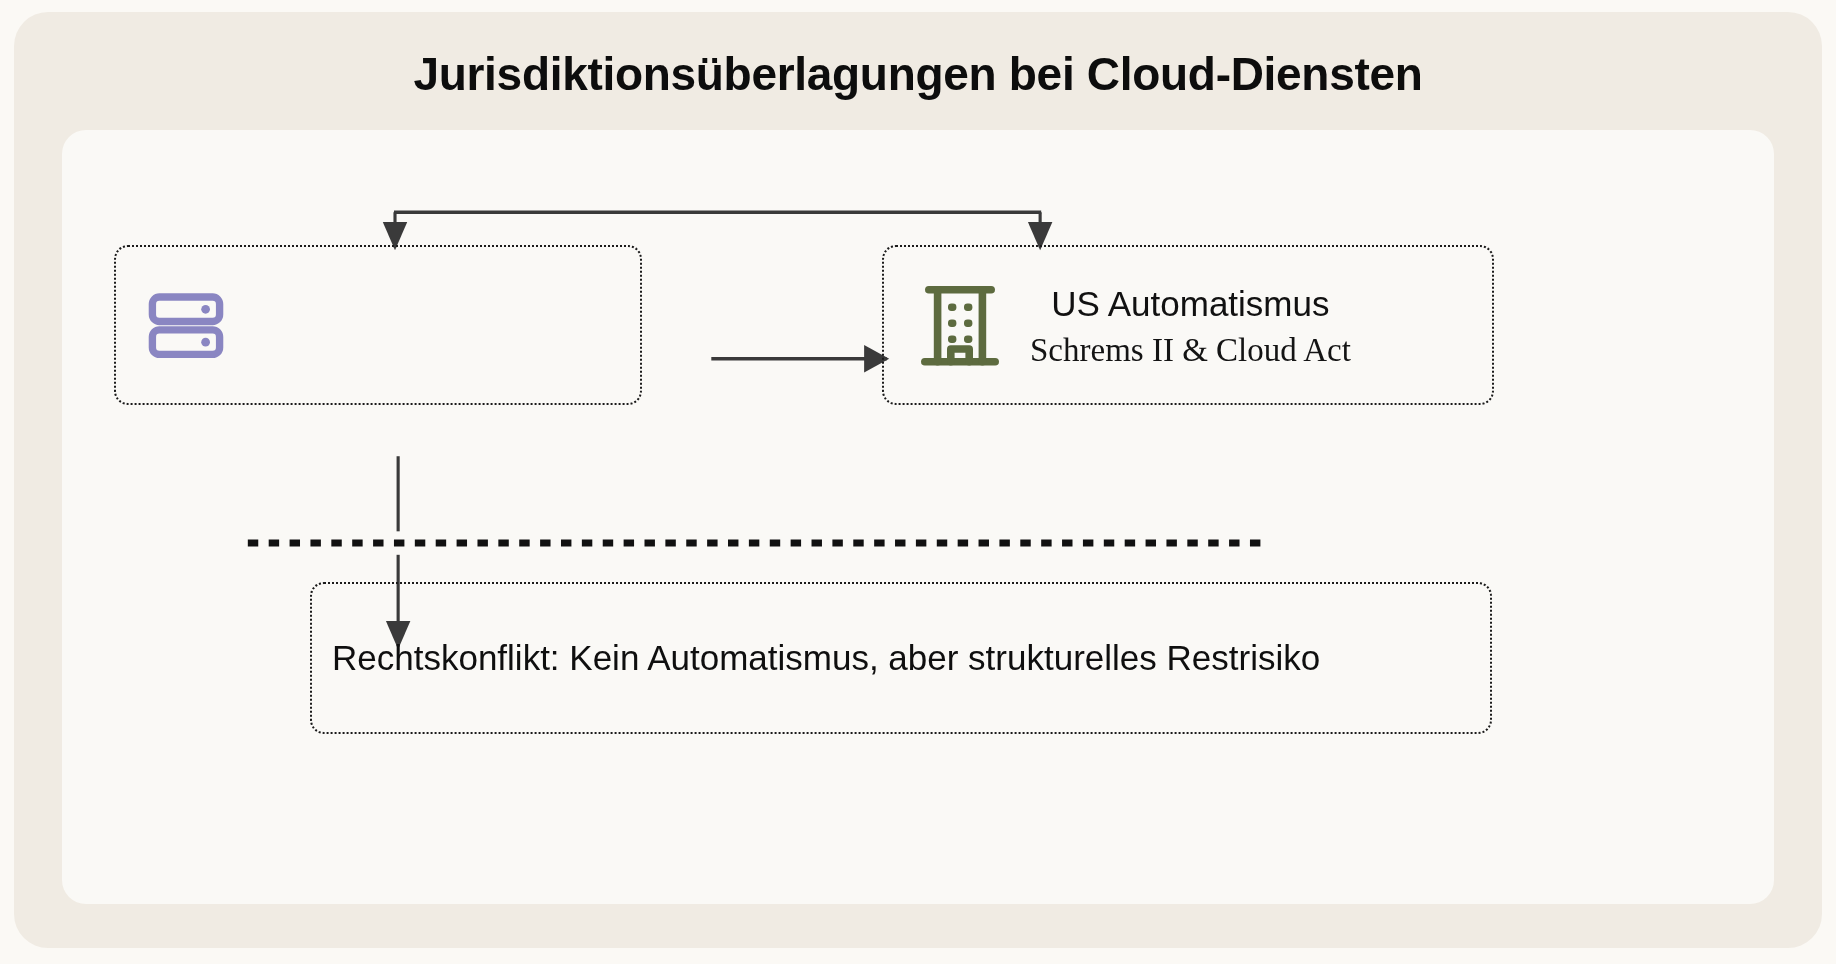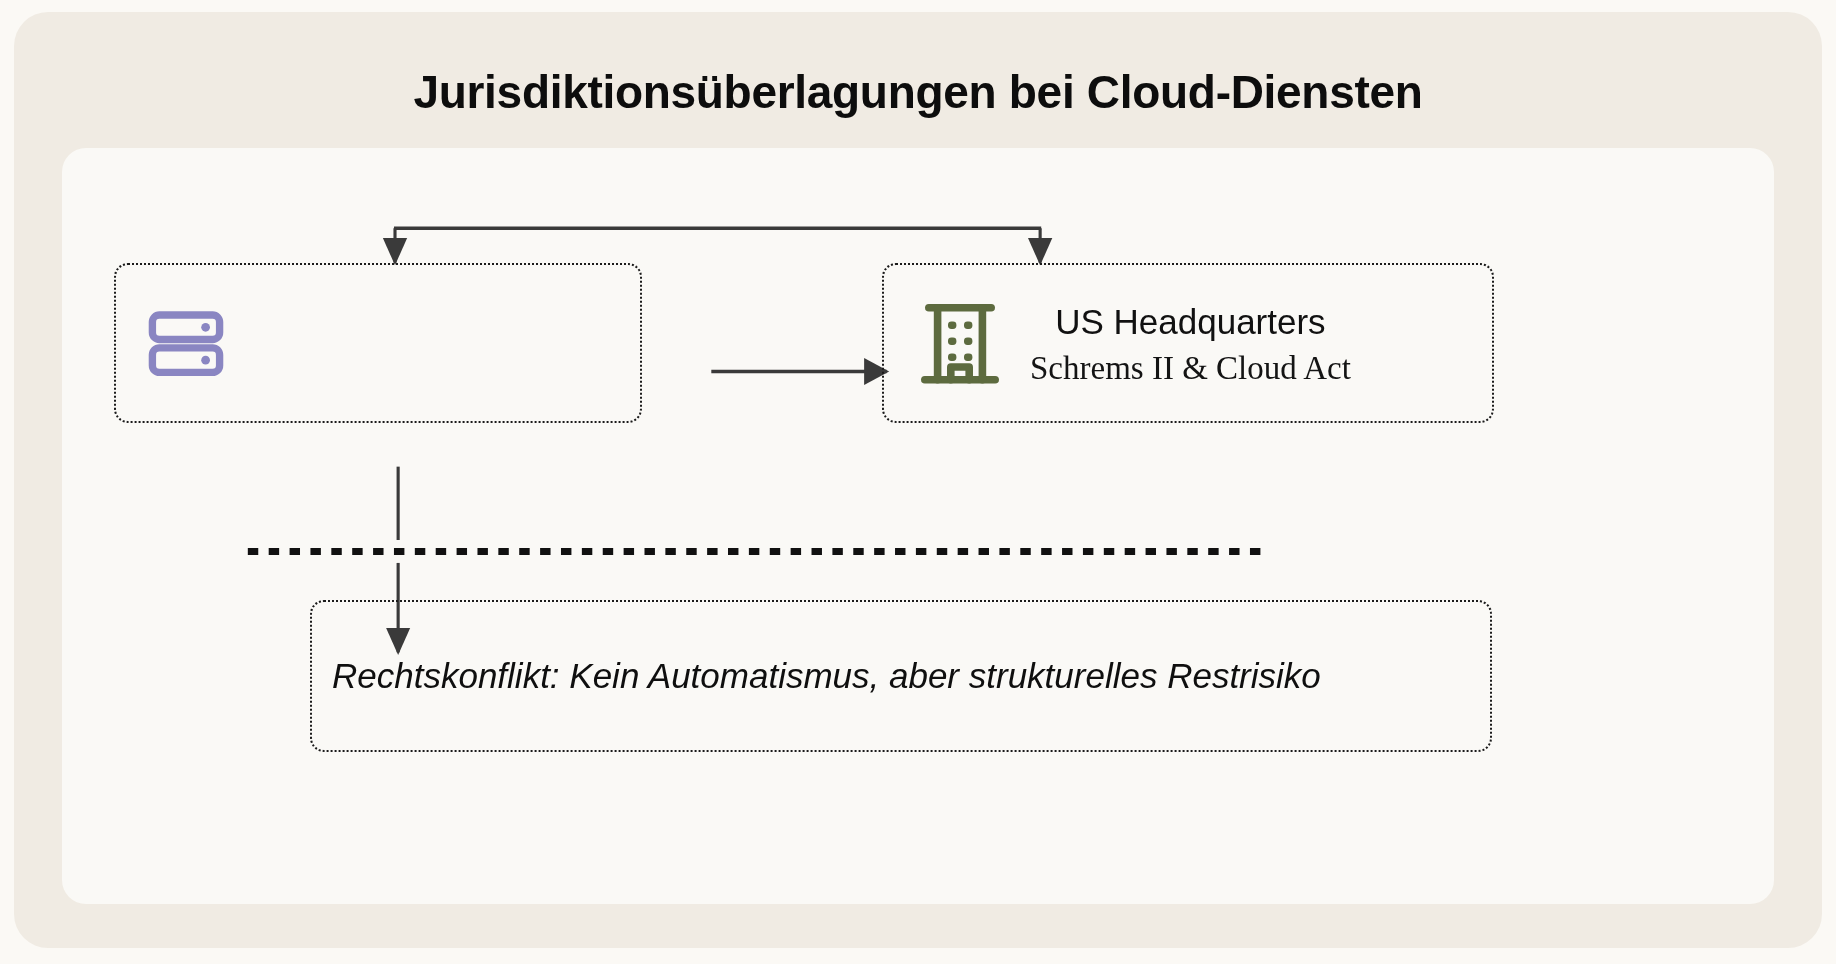--- a/index.html
+++ b/index.html
@@ -31,21 +31,21 @@
     display: flex;
     flex-direction: column;
   }
   .title {
     text-align: center;
     font-size: 46px;
     font-weight: bold;
     color: #0d0d0d;
     letter-spacing: -0.3px;
     line-height: 1.25;
-    margin: 22px 0 26px 0;
+    margin: 4px 0 26px 0;
     font-family: "Liberation Sans", sans-serif;
   }
   .panel {
     position: relative;
     flex: 1 1 auto;
     background: #faf9f6;
     border-radius: 24px;
     overflow: hidden;
   }
   .stage {
@@ -86,21 +86,20 @@
     padding-left: 28px;
     gap: 22px;
   }
   .node-conflict {
     left: 248px;
     top: 452px;
     width: 1182px;
     height: 152px;
     padding-left: 20px;
     justify-content: flex-start;
-    font-style: italic;
   }
   .icon-wrap {
     flex: 0 0 auto;
     display: flex;
     align-items: center;
     justify-content: center;
   }
   .node-label {
     font-size: 35px;
     color: #111111;
@@ -186,21 +185,21 @@
               <rect x="9.0" y="6.6" width="2.1" height="1.9" rx="0.85" fill="#5d6b3f" stroke="none"></rect>
               <rect x="13.0" y="6.6" width="2.1" height="1.9" rx="0.85" fill="#5d6b3f" stroke="none"></rect>
               <rect x="9.0" y="10.6" width="2.1" height="1.9" rx="0.85" fill="#5d6b3f" stroke="none"></rect>
               <rect x="13.0" y="10.6" width="2.1" height="1.9" rx="0.85" fill="#5d6b3f" stroke="none"></rect>
               <rect x="9.0" y="14.6" width="2.1" height="1.9" rx="0.85" fill="#5d6b3f" stroke="none"></rect>
               <rect x="13.0" y="14.6" width="2.1" height="1.9" rx="0.85" fill="#5d6b3f" stroke="none"></rect>
               <path d="M 9.7,21.2 L 9.7,18.0 L 14.3,18.0 L 14.3,21.2"></path>
             </svg>
           </span>
           <span class="label-stack">
-            <span class="node-label">US Headquarters</span>
+            <span class="node-label">US Automatismus</span>
             <span class="label-sub">Schrems II &amp; Cloud Act</span>
           </span>
         </div>
 
         <div class="node node-conflict">
           <span class="conflict-label">Rechtskonflikt: Kein Automatismus, aber strukturelles Restrisiko</span>
         </div>
 
       </div>
     </div>

